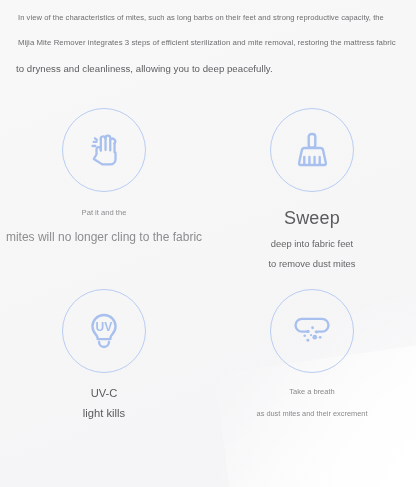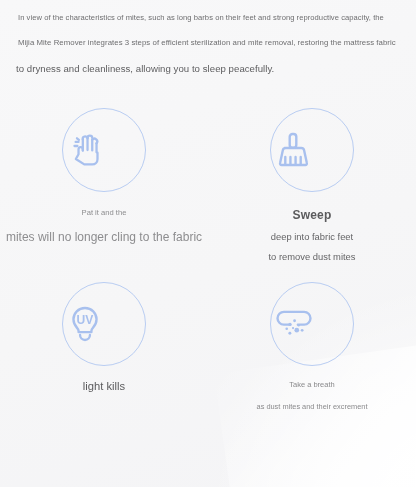--- a/index.html
+++ b/index.html
@@ -67,21 +67,21 @@
     align-items: center;
   }
 
   .icon-circle {
     width: 84px;
     height: 84px;
     border-radius: 50%;
     border: 1.3px solid #b9cdf2;
     display: flex;
     align-items: center;
-    justify-content: flex-start;
+    justify-content: center;
     box-sizing: border-box;
     background: transparent;
   }
   .icon-circle svg { display: block; }
 
   .caption {
     margin-top: 16px;
     text-align: center;
     width: 208px;
   }
@@ -89,21 +89,21 @@
     display: block;
     white-space: nowrap;
   }
 
   
   .b1 .cl { color: #8d8d8f; }
   .b1 .cl1 { font-size: 7.6px; margin-bottom: 13px; }
   .b1 .cl2 { font-size: 12px; margin-bottom: 13px; }
   .b1 .cl3 { font-size: 7.7px; }
 
-  .b2 .cl1 { font-size: 12px; color: #5b5b5d; margin-bottom: 9px; letter-spacing:.2px;font-weight:bold; }
+  .b2 .cl1 { font-size: 18px; color: #5b5b5d; margin-bottom: 9px; letter-spacing:.2px; }
   .b2 .cl2 { font-size: 9.4px; color: #646466; margin-bottom: 9px; }
   .b2 .cl3 { font-size: 9.4px; color: #646466; }
 
   .b3 .cl1 { font-size: 11.2px; color: #5b5b5d; margin-bottom: 8px; }
   .b3 .cl2 { font-size: 11.2px; color: #5b5b5d; margin-bottom: 8px; }
   .b3 .cl3 { font-size: 11.2px; color: #5b5b5d; }
 
   .b4 .cl { color: #8a8a8c; }
   .b4 .cl1 { font-size: 7.5px; margin-bottom: 13px; }
   .b4 .cl2 { font-size: 9.2px; color: #69696b; margin-bottom: 13px; }
@@ -114,21 +114,21 @@
 </style>
 </head>
 <body>
 
 <div class="page">
   <div class="sheen"></div>
 
   <div class="intro">
     <span class="intro-line l1">In view of the characteristics of mites, such as long barbs on their feet and strong reproductive capacity, the</span>
     <span class="intro-line l2">Mijia Mite Remover integrates 3 steps of efficient sterilization and mite removal, restoring the mattress fabric</span>
-    <span class="intro-line l3">to dryness and cleanliness, allowing you to sleep peacefully.</span>
+    <span class="intro-line l3">to dryness and cleanliness, allowing you to deep peacefully.</span>
   </div>
 
   <div class="grid">
 
     <div class="row row1">
 
       <div class="cell b1">
         <div class="icon-circle">
           <span>
             <svg width="46" height="46" viewBox="0 0 48 48" fill="none" stroke="#a8c0ee" stroke-width="2.4" stroke-linecap="round" stroke-linejoin="round">
@@ -181,20 +181,21 @@
         <div class="icon-circle">
           <span>
             <svg width="44" height="44" viewBox="0 0 48 48" fill="none" stroke="#a8c0ee" stroke-width="2.6" stroke-linecap="round" stroke-linejoin="round">
               <path d="M24 6.6 c-7.2 0 -12.6 5.4 -12.6 12.2 c0 4.3 2.1 7.3 3.9 9.4 c1.1 1.3 1.7 2.1 1.7 3.3 v1.3 h14.0 v-1.3 c0 -1.2 0.6 -2.0 1.7 -3.3 c1.8 -2.1 3.9 -5.1 3.9 -9.4 C36.6 12.0 31.2 6.6 24 6.6 z"></path>
               <path d="M18.6 36.0 c0 3.0 2.4 5.4 5.4 5.4 c3.0 0 5.4 -2.4 5.4 -5.4"></path>
               <text x="24" y="23.6" text-anchor="middle" font-family="Liberation Sans, sans-serif" font-size="13.2" font-weight="bold" fill="#a8c0ee" stroke="none">UV</text>
             </svg>
           </span>
         </div>
         <div class="caption">
+          <span class="cl cl1">UV-C</span>
           <span class="cl cl2">light kills</span>
         </div>
       </div>
 
       <div class="cell b4">
         <div class="icon-circle">
           <span>
             <svg width="46" height="46" viewBox="0 0 48 48" fill="none" stroke="#a8c0ee" stroke-width="2.5" stroke-linecap="round" stroke-linejoin="round">
               <path d="M20.0 24.6 h-6.6 a6.6 6.6 0 0 1 0 -13.2 h21.2 a6.6 6.6 0 0 1 0 13.2 h-6.6"></path>
               <g fill="#a8c0ee" stroke="none">

